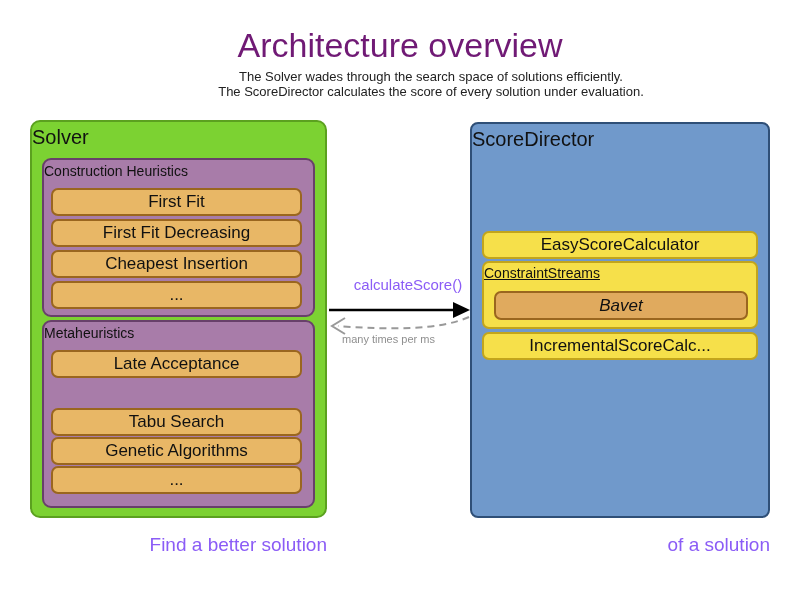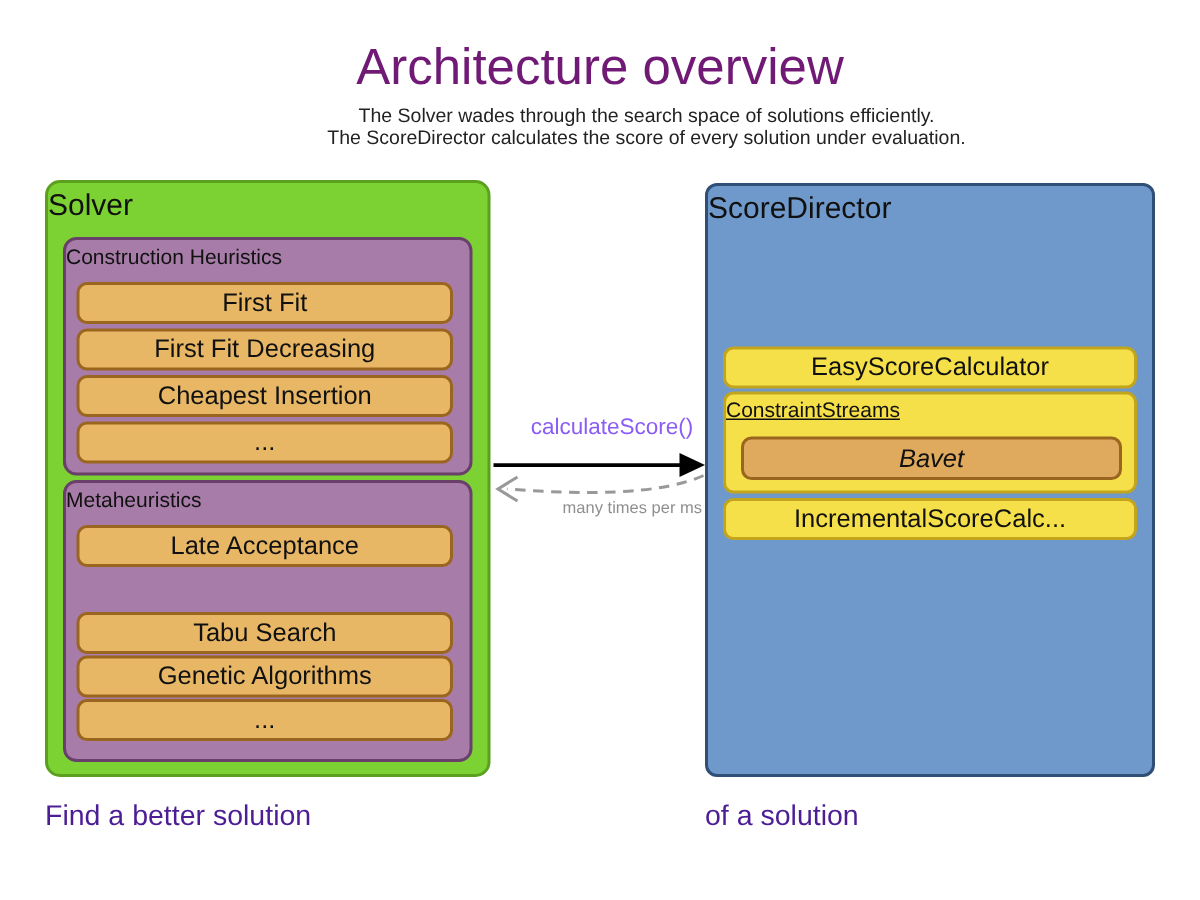--- a/index.html
+++ b/index.html
@@ -72,29 +72,29 @@
     display: flex; align-items: center; justify-content: center;
     font-size: 17px; color: #111111; font-style: italic;
   }
 
   
   .call-label {
     position: absolute; left: 328px; top: 276px; width: 160px;
     text-align: center; font-size: 15px; color: #8b5cf6;
   }
   .freq-label {
-    position: absolute; left: 352px; top: 333px; width: 116px;
-    text-align: right; font-size: 11px; color: #8f8f8f;
+    position: absolute; left: 342px; top: 333px; width: 116px;
+    text-align: left; font-size: 11px; color: #8f8f8f;
   }
 
   .arrow-layer { position: absolute; left: 0; top: 0; width: 800px; height: 600px; pointer-events: none; }
 
   
   .caption {
-    position: absolute; font-size: 19px; color: #4c1d95; text-align: left; line-height: 27px;
+    position: absolute; font-size: 19px; color: #8b5cf6; text-align: right; line-height: 27px;
   }
   .caption.left { left: 30px; top: 531px; width: 297px; }
   .caption.right { left: 470px; top: 531px; width: 300px; }
 </style>
 </head>
 <body>
 
 <div class="stage">
 
   <div class="page-title">Architecture overview</div>

